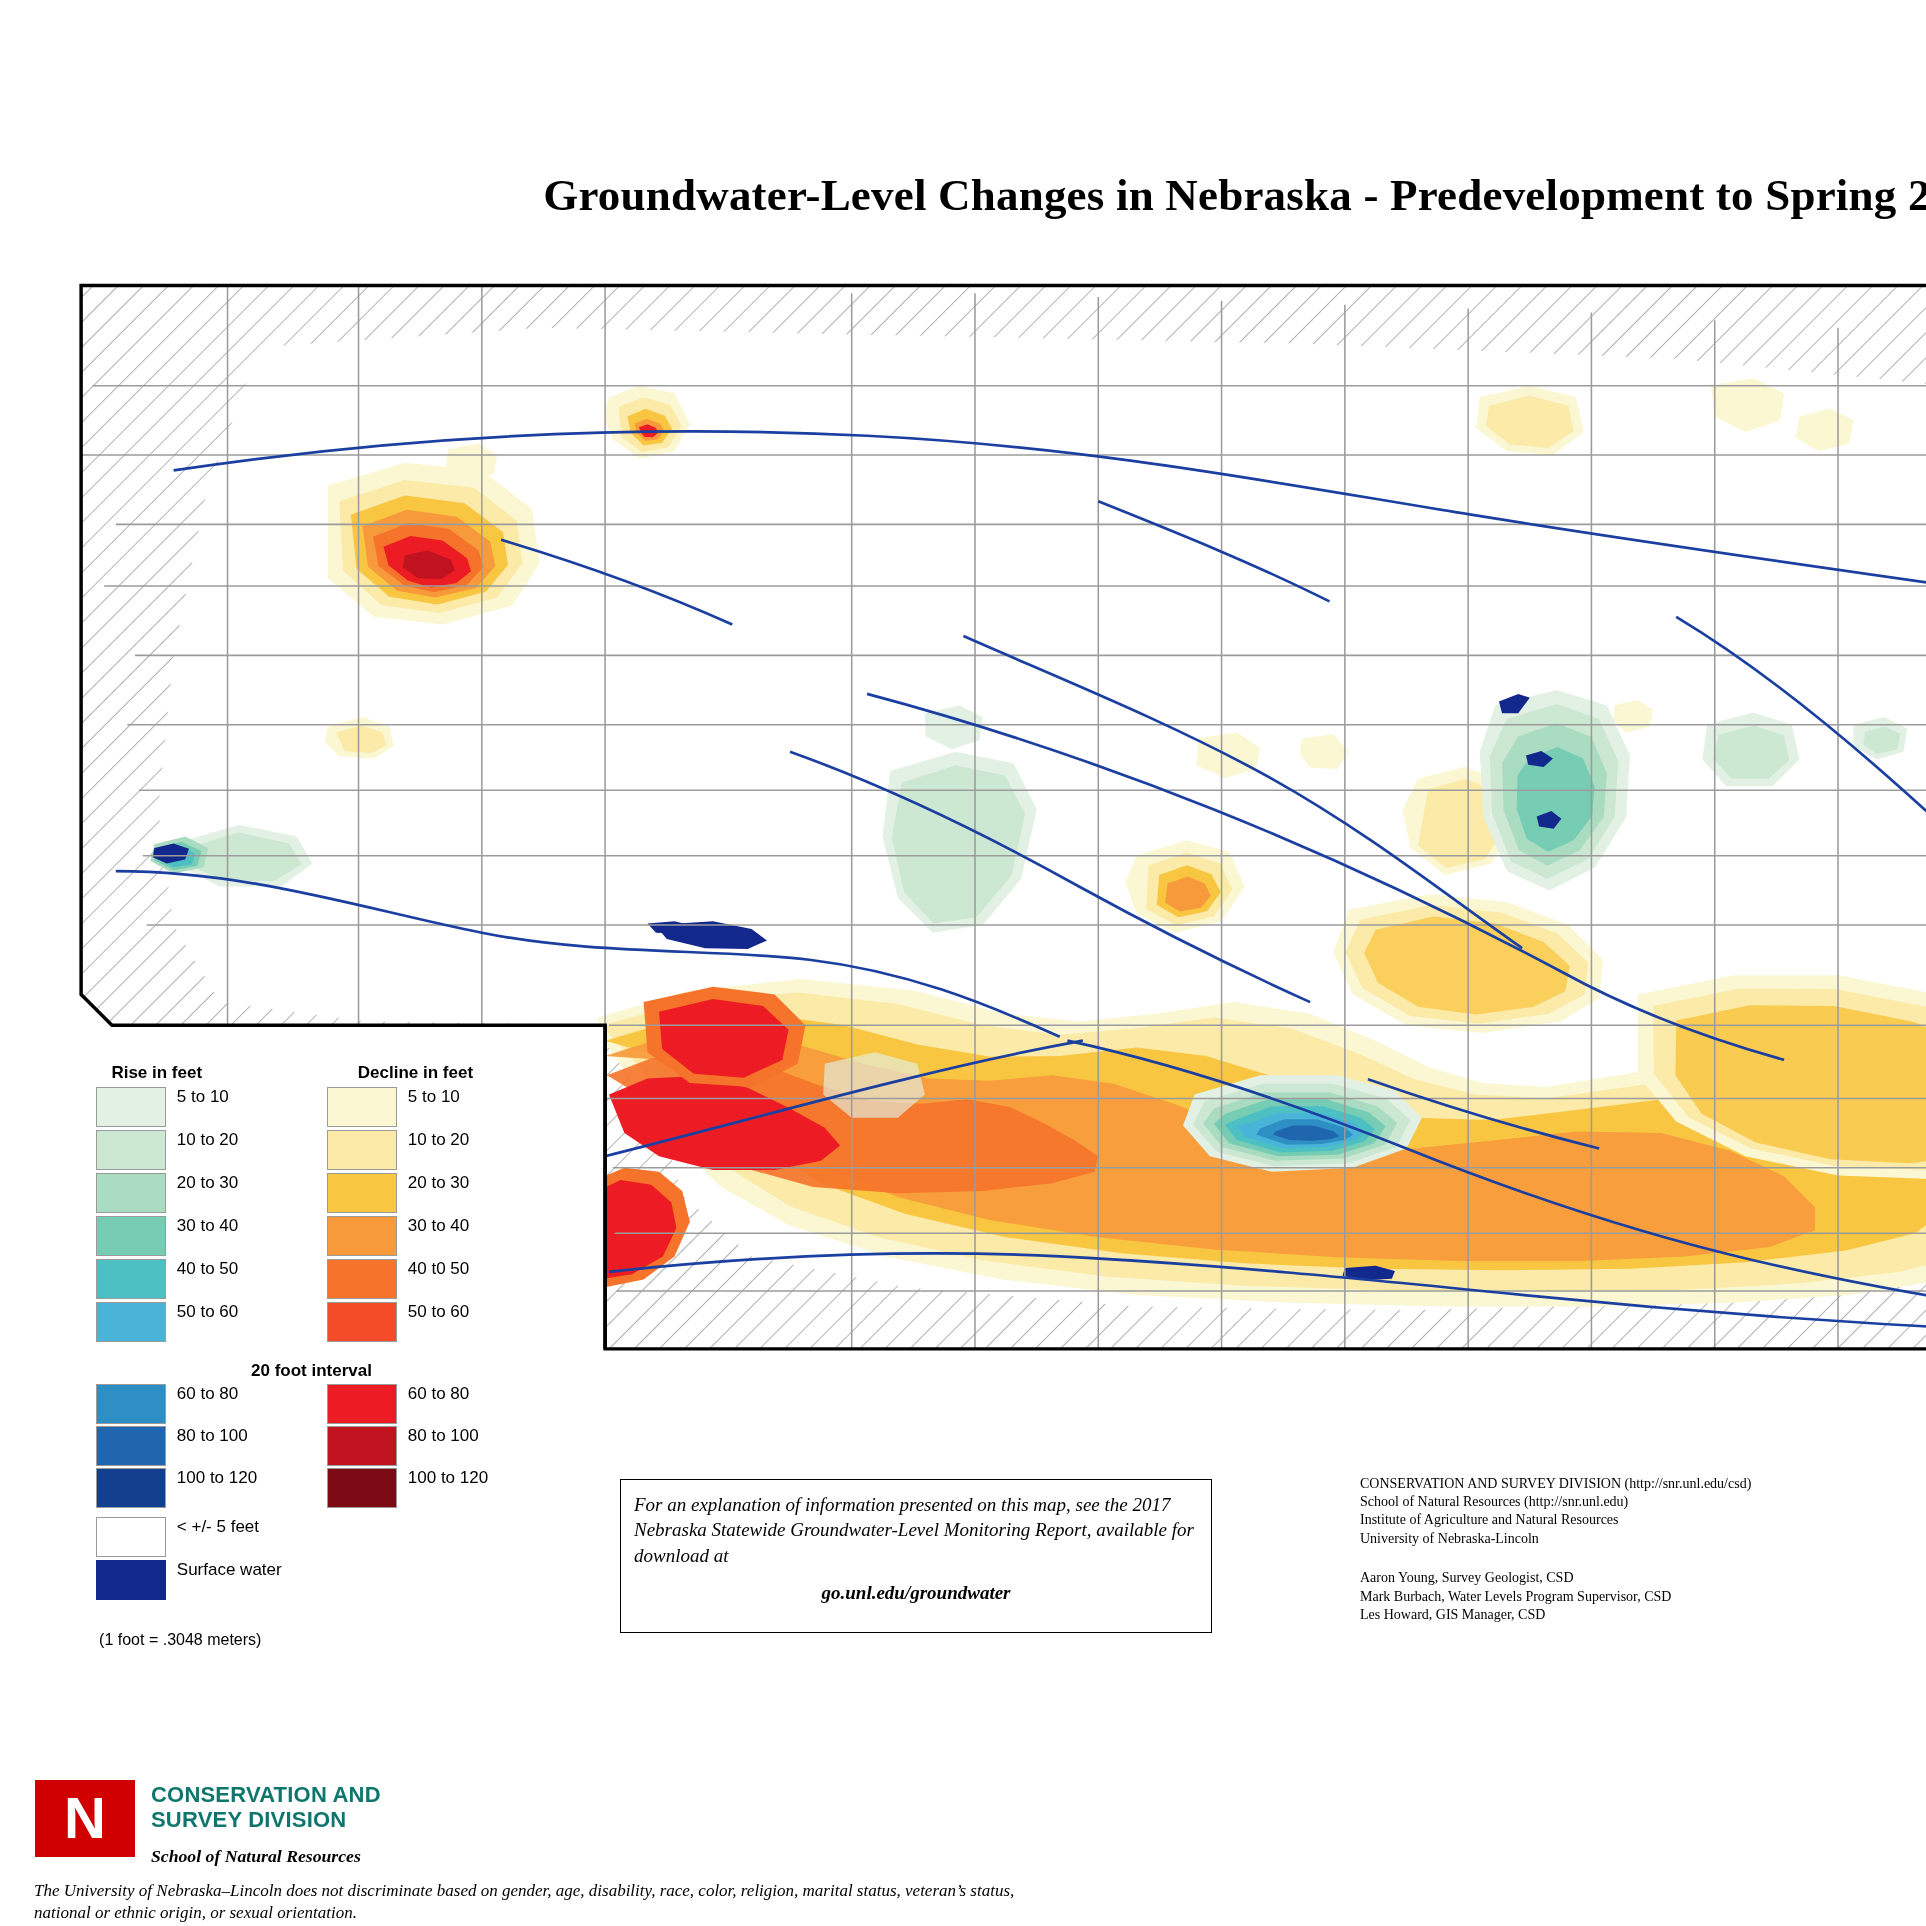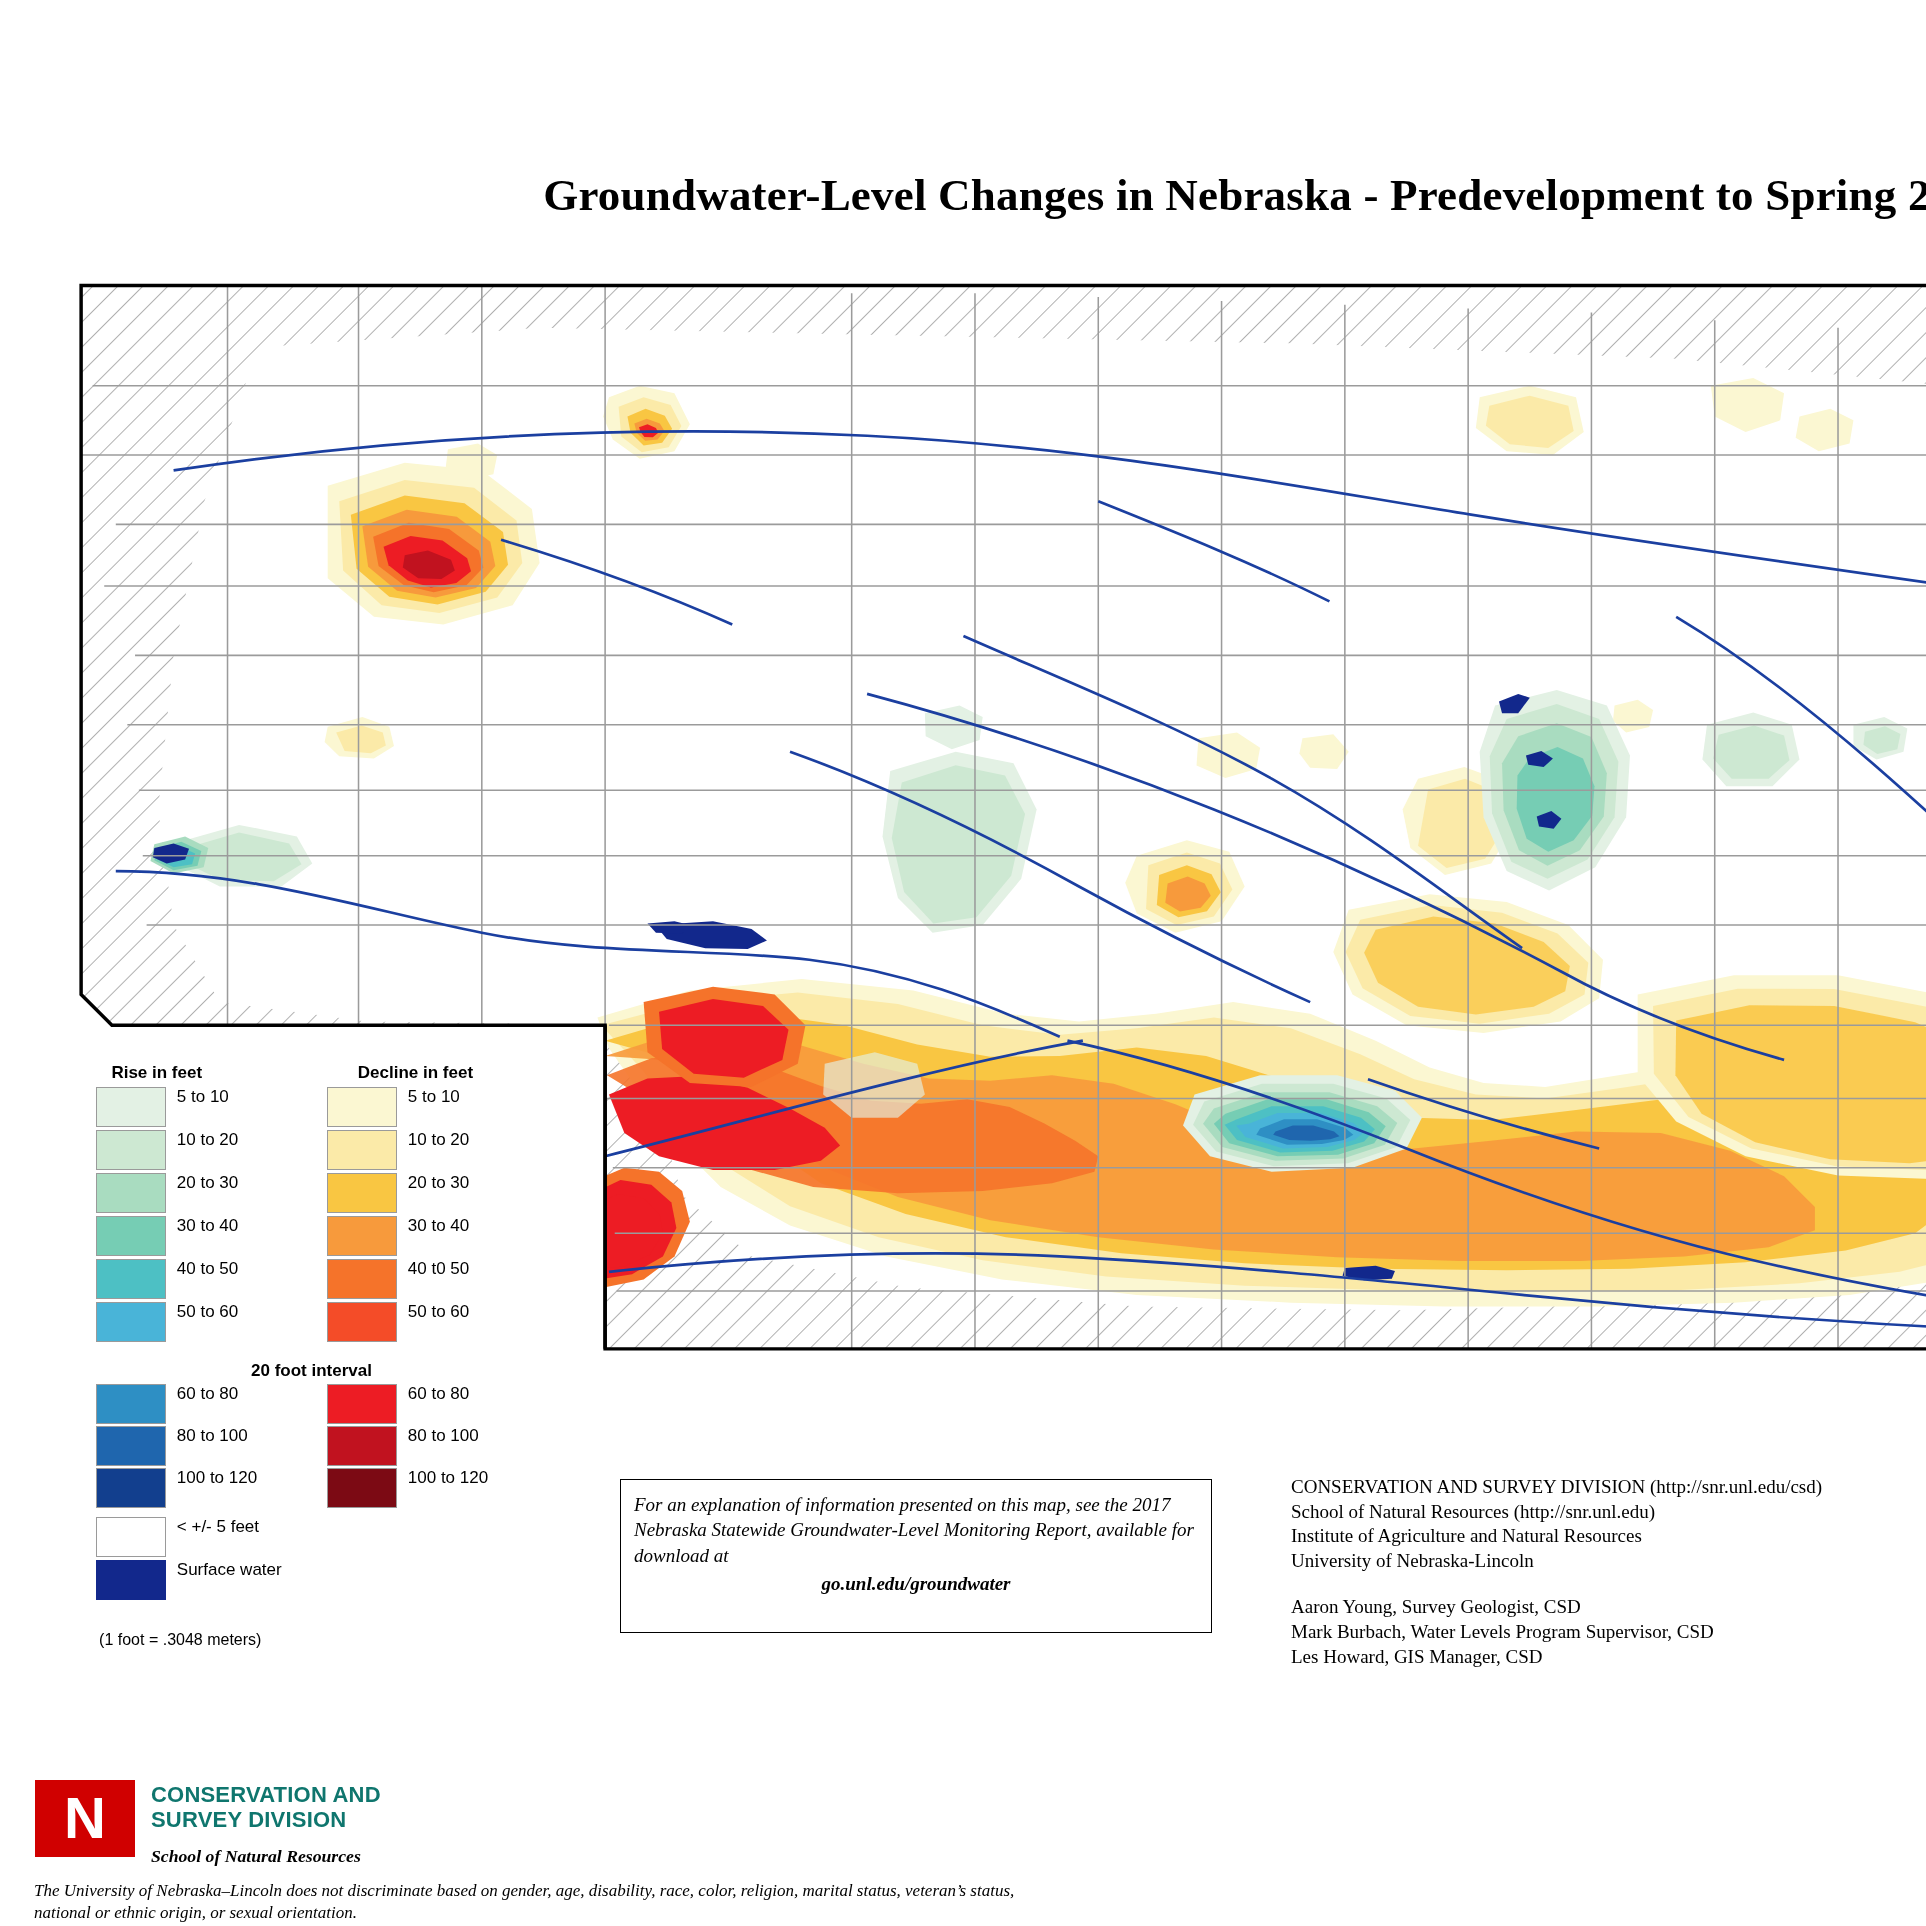--- a/index.html
+++ b/index.html
@@ -121,30 +121,30 @@
     font-family: "Liberation Serif", serif;
     font-style: italic;
     font-size: 19px;
     line-height: 1.34;
     color: #000;
   }
   #explanation-link {
     font-weight: bold;
     display: block;
     text-align: center;
-    margin-top: 3px;
+    margin-top: 12px;
   }
 
   
   #credits-left {
     position: absolute;
-    left: 1291px;
+    left: 1360px;
     top: 1475px;
     font-family: "Liberation Serif", serif;
-    font-size: 19px;
+    font-size: 14px;
     line-height: 1.30;
     color: #000;
   }
   #credits-left .block2 { margin-top: 21.6px; }
 
   
   #logo {
     position: absolute;
     left: 35px;
     top: 1780px;

